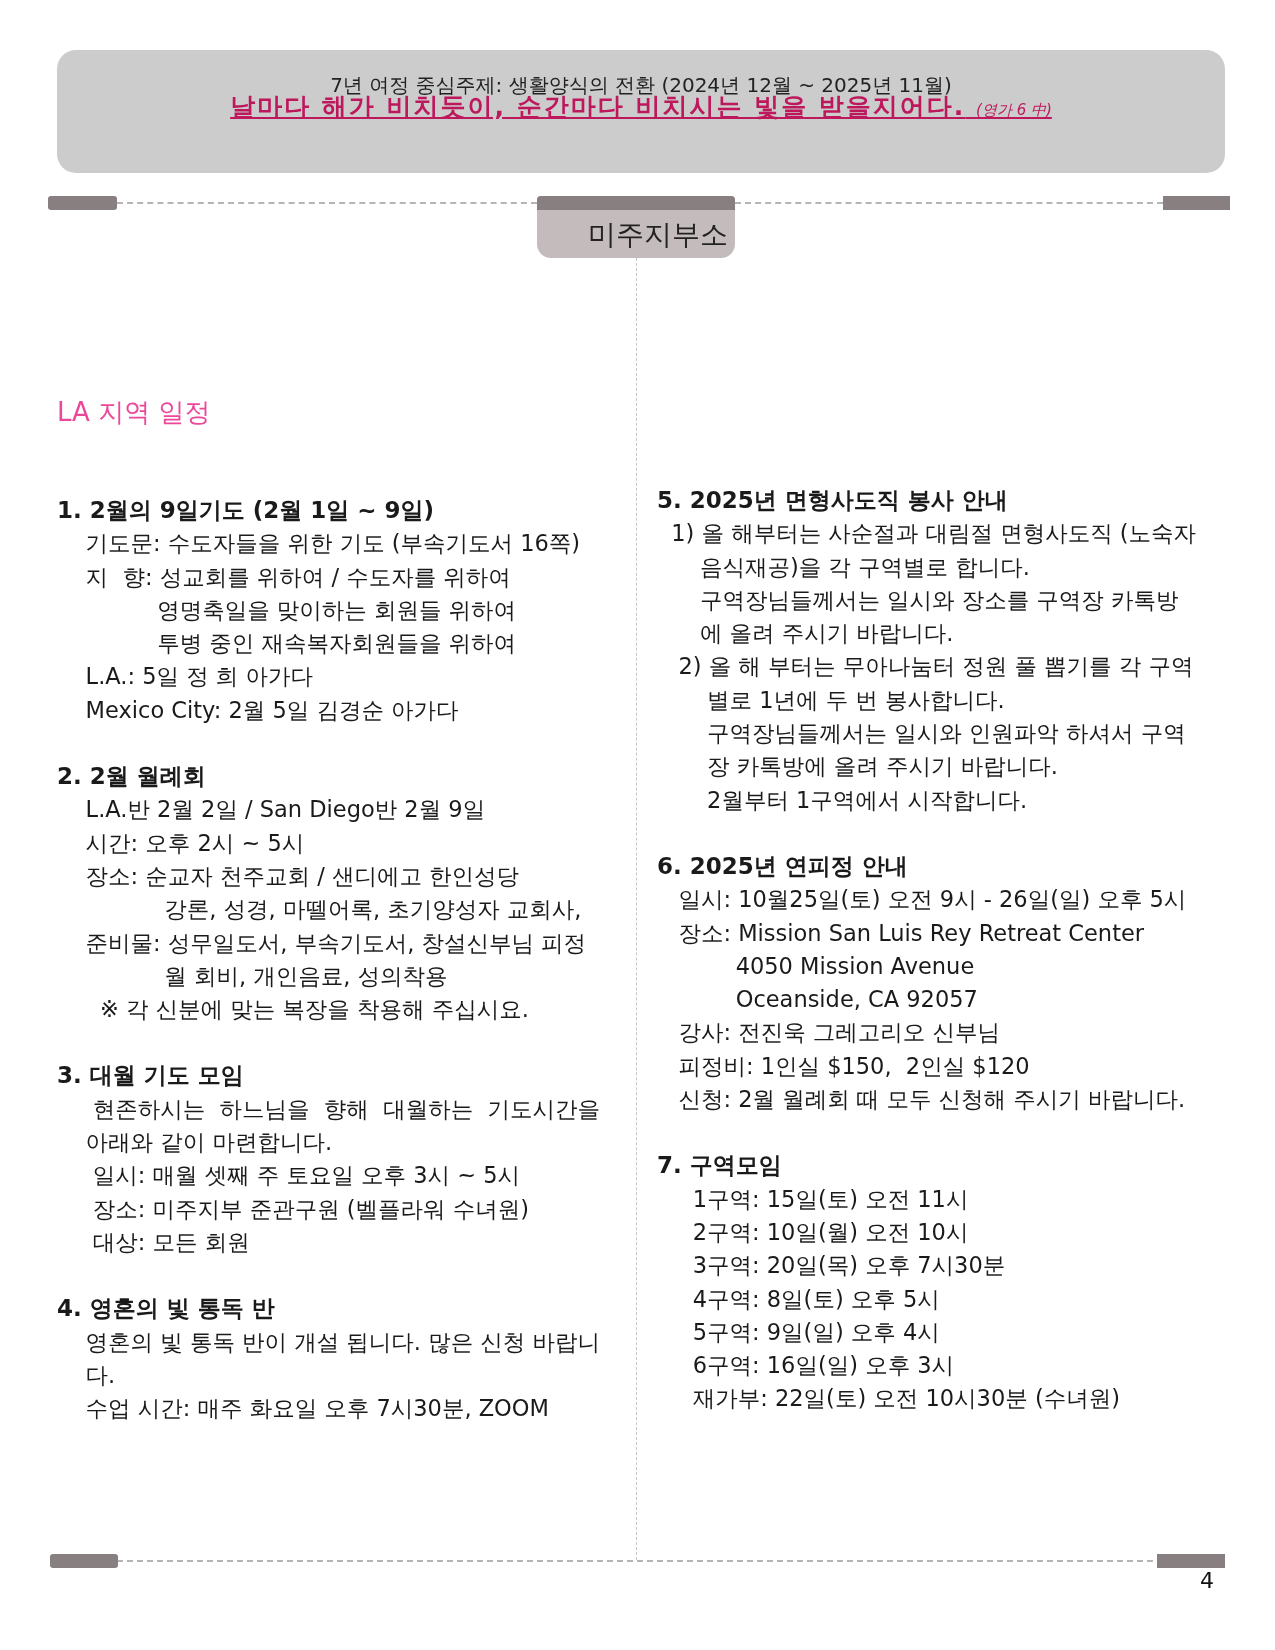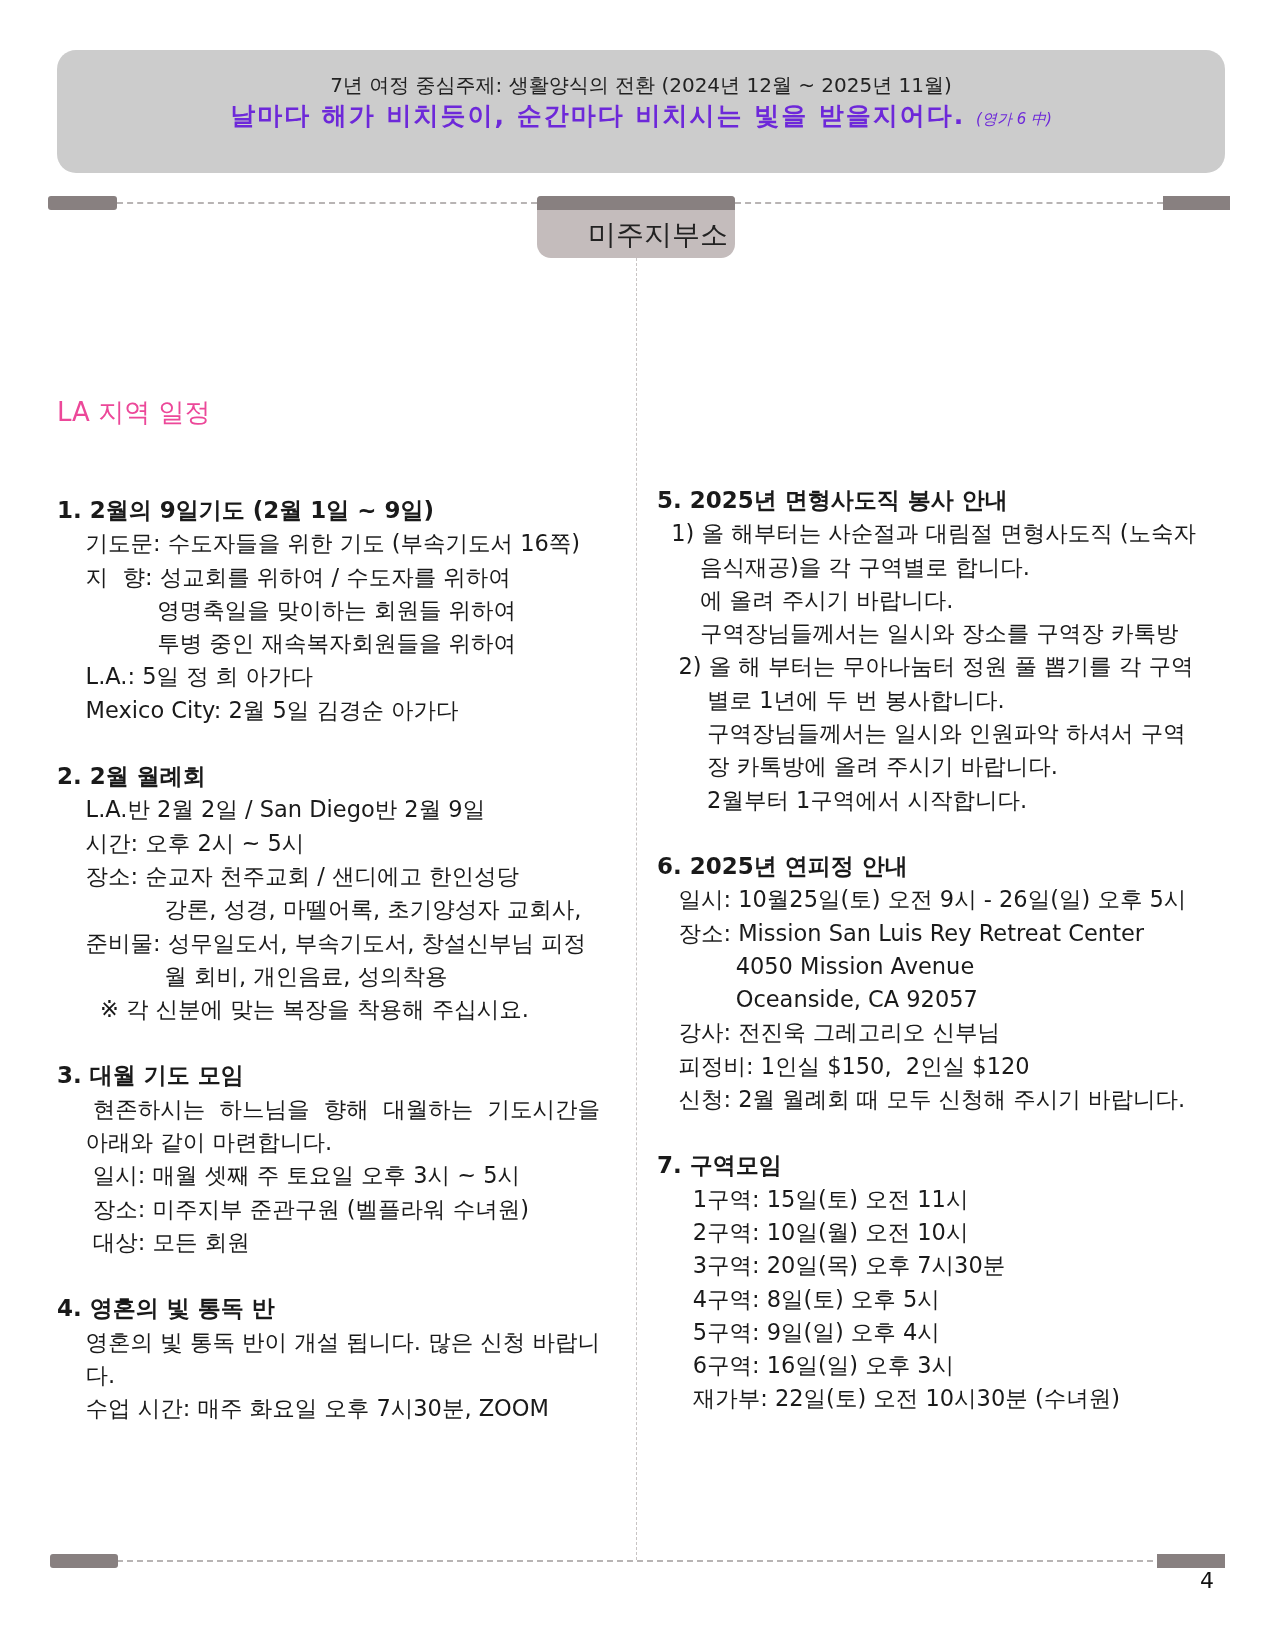--- a/index.html
+++ b/index.html
@@ -1,21 +1,21 @@
 <!DOCTYPE html>
 <html><head>
 <meta charset="utf-8">
 <style>
   html, body { margin: 0; padding: 0; }
   body { width: 1275px; height: 1650px; background: #ffffff; position: relative; overflow: hidden;
          font-family: "DejaVu Sans", sans-serif; color: #1a1a1a; }
   .header-box { position: absolute; left: 57px; top: 50px; width: 1168px; height: 123px;
                 background: #cccccc; border-radius: 19px; text-align: center; }
   .header-theme { position: absolute; left: 0; right: 0; top: 22px; font-size: 20px; color: #222; }
-  .header-motto { position: absolute; left: 0; right: 0; top: 49px; font-size: 25px; font-weight: bold; color: #6d28d9; letter-spacing: 2px; }
+  .header-motto { position: absolute; left: 0; right: 0; top: 40px; font-size: 25px; font-weight: bold; color: #be185d; letter-spacing: 2px; text-decoration: underline; }
   .header-motto .src { font-size: 15px; font-weight: normal; letter-spacing: 0; font-style: italic; }
   .rule { position: absolute; height: 0; border-top: 2px dashed #b8b4b4; }
   .bar { position: absolute; background: #888080; border-radius: 3px; }
   .tab { position: absolute; left: 537px; top: 196px; width: 198px; height: 62px; background: #c4bcbc;
          border-radius: 4px 4px 14px 14px; overflow: hidden; }
   .tab-top { position: absolute; left: 0; right: 0; top: 0; height: 14px; background: #888080; }
   .tab-label { position: absolute; left: 12px; right: 0; top: 20px; text-align: center; font-size: 28px; color: #222; margin-left: 32px; }
   .divider { position: absolute; left: 636px; top: 258px; height: 1302px; border-left: 1.5px dashed #c8c4c4; }
   .la-title { position: absolute; left: 57px; top: 395px; font-size: 26px; color: #ec4899; }
   .col { position: absolute; font-size: 22.5px; line-height: 33.3px; color: #1a1a1a; }
@@ -88,22 +88,22 @@
     <div class="line">    다.</div>
     <div class="line">    수업 시간: 매주 화요일 오후 7시30분, ZOOM</div>
   </div>
 </div>
 
 <div class="col col-right">
   <div>
     <div class="sec-head">5. 2025년 면형사도직 봉사 안내</div>
     <div class="line">  1) 올 해부터는 사순절과 대림절 면형사도직 (노숙자</div>
     <div class="line">      음식재공)을 각 구역별로 합니다.</div>
+    <div class="line">      구역장님들께서는 일시와 장소를 구역장 카톡방</div>
     <div class="line">      에 올려 주시기 바랍니다.</div>
-    <div class="line">      구역장님들께서는 일시와 장소를 구역장 카톡방</div>
     <div class="line">   2) 올 해 부터는 무아나눔터 정원 풀 뽑기를 각 구역</div>
     <div class="line">       별로 1년에 두 번 봉사합니다.</div>
     <div class="line">       구역장님들께서는 일시와 인원파악 하셔서 구역</div>
     <div class="line">       장 카톡방에 올려 주시기 바랍니다.</div>
     <div class="line">       2월부터 1구역에서 시작합니다.</div>
   </div>
   <div class="gap"></div>
   <div>
     <div class="sec-head">6. 2025년 연피정 안내</div>
     <div class="line">   일시: 10월25일(토) 오전 9시 - 26일(일) 오후 5시</div>

